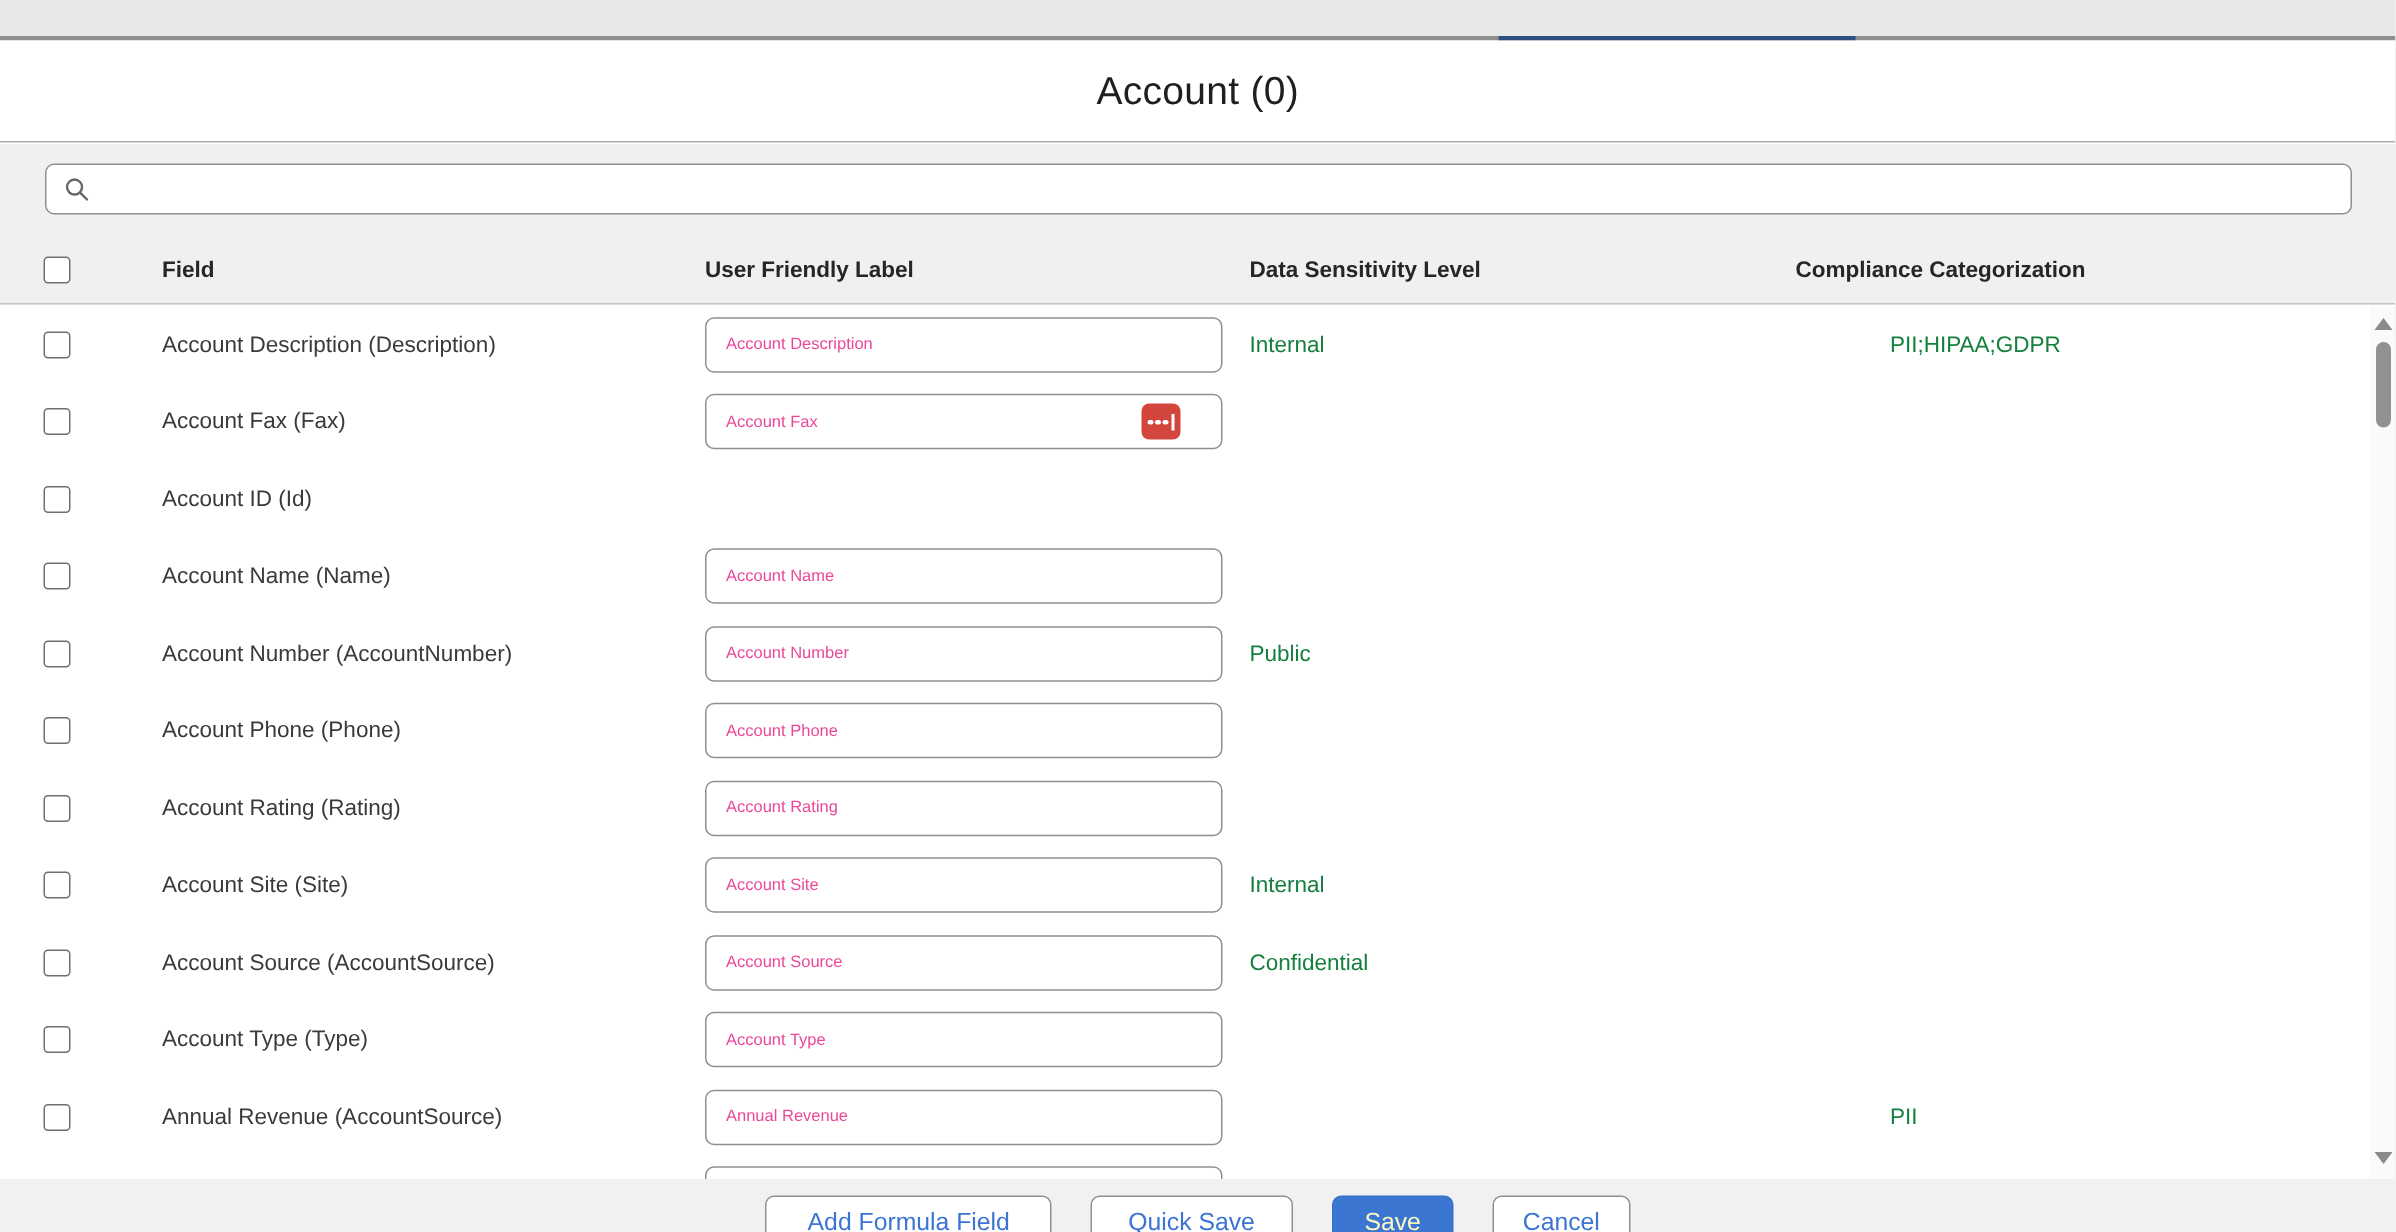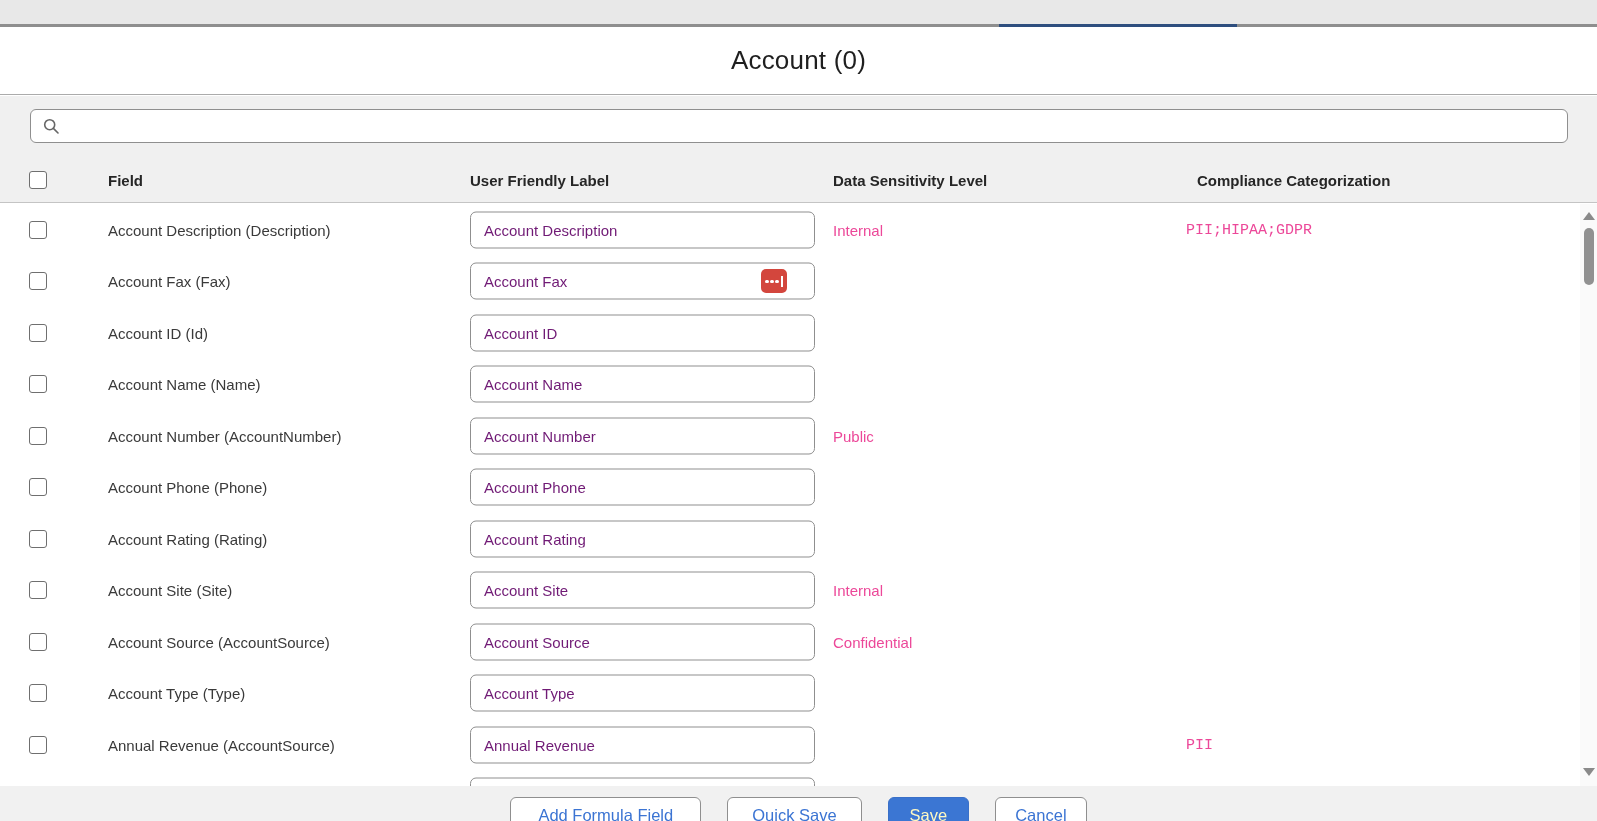--- a/index.html
+++ b/index.html
@@ -34,26 +34,26 @@
   .thead .colhead { position:absolute; top:50%; transform:translateY(-50%); font-size:15px; font-weight:700; color:#262626; white-space:nowrap; }
   .col-field { left:108px; } .col-label { left:470px; } .col-sens { left:833px; } .col-comp { left:1197px; }
   .cb {
     position:absolute; left:29px; top:50%; transform:translateY(-50%);
     width:18px; height:18px; background:#fff; border:1.5px solid #6f6f6f; border-radius:3px; cursor:pointer;
   }
   
   .tbody { position:absolute; top:180px; left:0; right:0; height:582px; background:#fff; overflow:hidden; }
   .row { position:relative; height:51.5px; }
   .row .field { position:absolute; left:108px; top:50%; transform:translateY(-50%); font-size:15px; color:#3a3a3a; white-space:nowrap; }
-  .row .sens, .row .comp { position:absolute; top:50%; transform:translateY(-50%); font-size:15px; color:#ec4899; white-space:nowrap; }
-  .row .sens { left:833px; } .row .comp { left:1186px;font-family:Liberation Mono, monospace; }
+  .row .sens, .row .comp { position:absolute; top:50%; transform:translateY(-50%); font-size:15px; color:#15803d; white-space:nowrap; }
+  .row .sens { left:833px; } .row .comp { left:1260px; }
   .label-input {
     position:absolute; left:470px; top:50%; transform:translateY(-50%);
     width:345px; height:37px; border:1px solid #8f8f8f; border-radius:6px; background:#fff;
-    font-size:15px; color:#701a75; padding:0 34px 0 13px; outline:none; font-family:inherit;
+    font-size:11px; color:#ec4899; padding:0 34px 0 13px; outline:none; font-family:inherit;
   }
   .ext-icon {
     position:absolute; left:761px; top:50%; transform:translateY(-50%);
     width:26px; height:24px; background:#d3463d; border-radius:5px;
     display:flex; align-items:center; justify-content:center; gap:1.5px; cursor:pointer;
   }
   .ext-icon i { width:3.5px; height:3.5px; background:#fff; border-radius:50%; }
   .ext-icon b { width:2px; height:11px; background:#fff; margin-left:1px; }
   
   .scrollbar { position:absolute; top:0; right:0; width:17px; height:100%; background:#fafafa; }
@@ -125,21 +125,20 @@
           <i></i>
           <i></i>
           <b></b>
         </span>
     <span class="sens"></span>
     <span class="comp"></span>
   </div>
       <div class="row">
     <span class="cb" role="checkbox" aria-checked="false"></span>
     <span class="field">Account ID (Id)</span>
-    <input class="label-input" value="Account ID" style="">
 
     <span class="sens"></span>
     <span class="comp"></span>
   </div>
       <div class="row">
     <span class="cb" role="checkbox" aria-checked="false"></span>
     <span class="field">Account Name (Name)</span>
     <input class="label-input" value="Account Name" style="">
 
     <span class="sens"></span>

